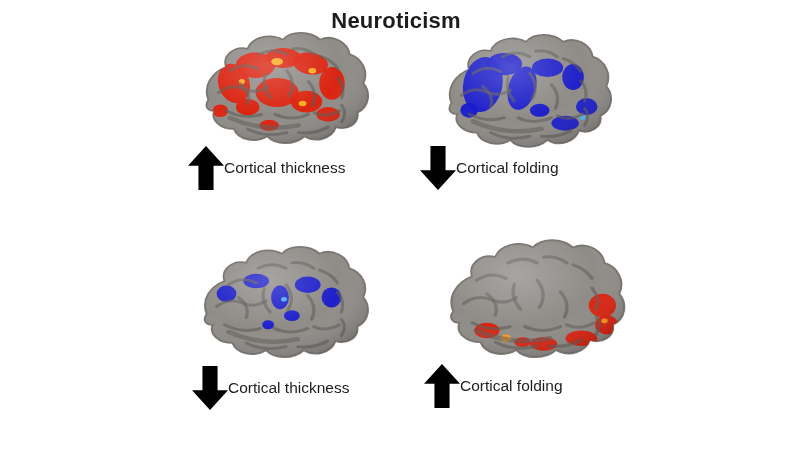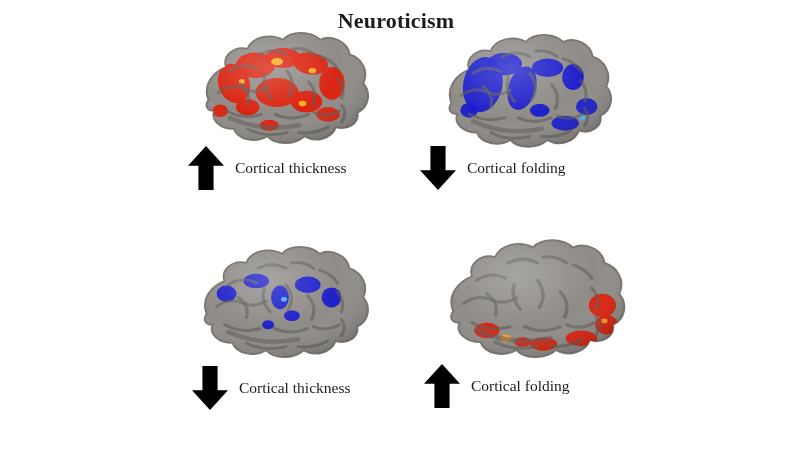--- a/index.html
+++ b/index.html
@@ -3,37 +3,36 @@
 <meta charset="utf-8">
 <style>
   html,body{margin:0;padding:0;}
   body{
     width:800px;height:450px;
     background:#ffffff;
     font-family:"Liberation Sans", sans-serif;
     overflow:hidden;
     position:relative;
   }
-  .canvas{position:absolute;left:0;top:0;width:800px;height:450px;background:#ffffff;font-family:Liberation Serif, serif;}
+  .canvas{position:absolute;left:0;top:0;width:800px;height:450px;background:#ffffff;}
   .section-title{
     position:absolute;
     font-size:22px;
     font-weight:bold;
     color:#1c1c1c;
     white-space:nowrap;
     transform:translateX(-50%);
     letter-spacing:0.2px;
   }
   .brain{position:absolute;}
   .brain svg{display:block;width:100%;height:100%;}
   .caption{
     position:absolute;
     display:flex;
     align-items:center;
-    gap:11px;
   }
   .arrow{
     display:inline-block;
     width:36px;height:44px;
     background:#000000;
   }
   .arrow[data-direction="up"]{
     clip-path:polygon(50% 0%, 100% 45%, 71% 45%, 71% 100%, 29% 100%, 29% 45%, 0% 45%);
   }
   .arrow[data-direction="down"]{

